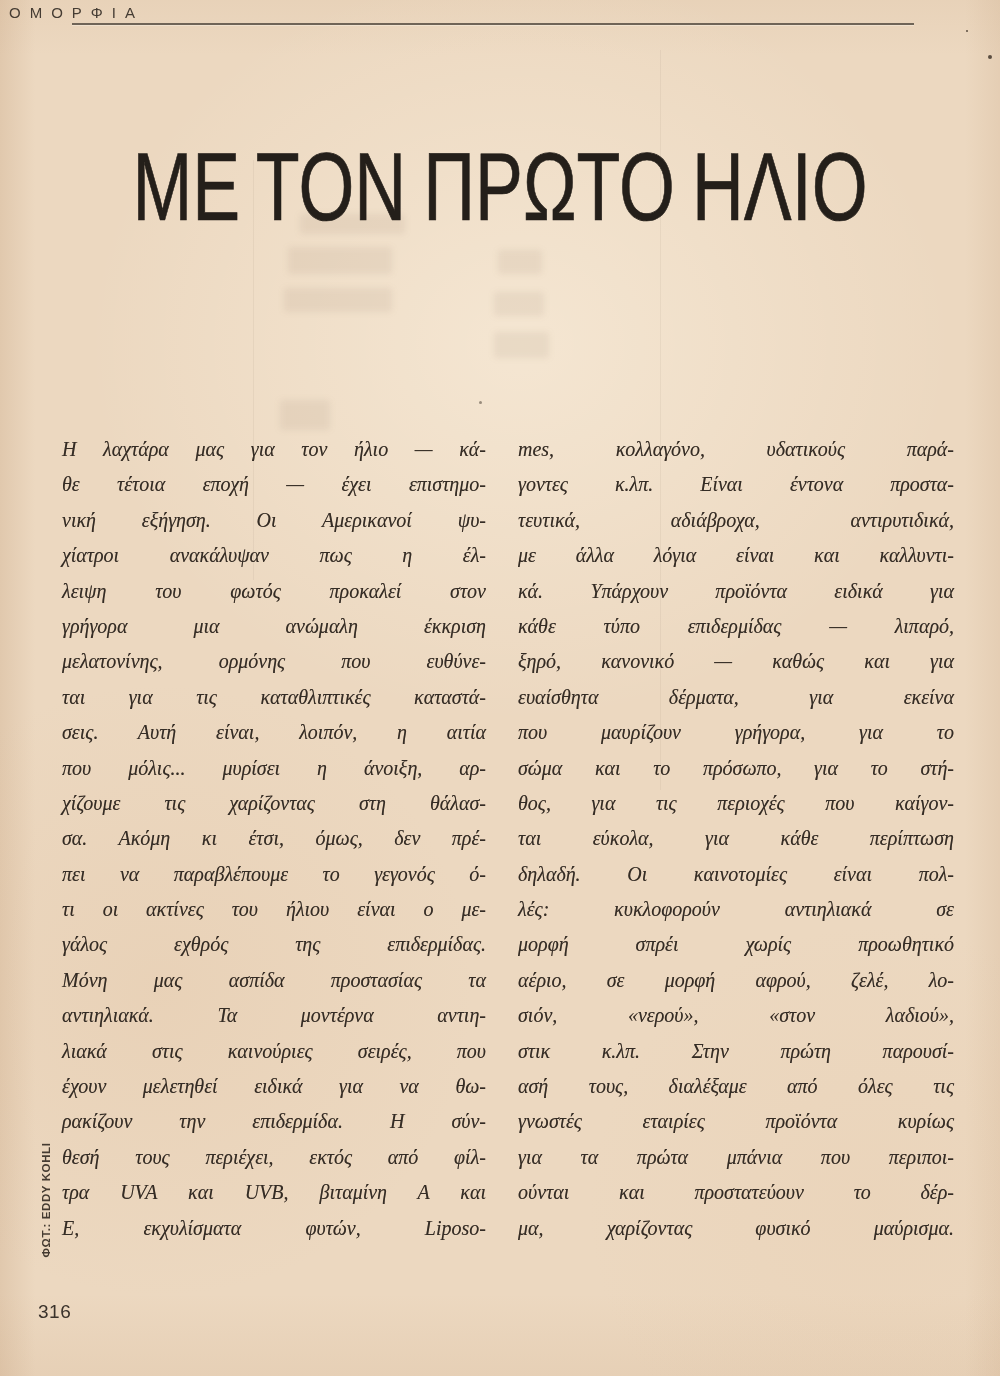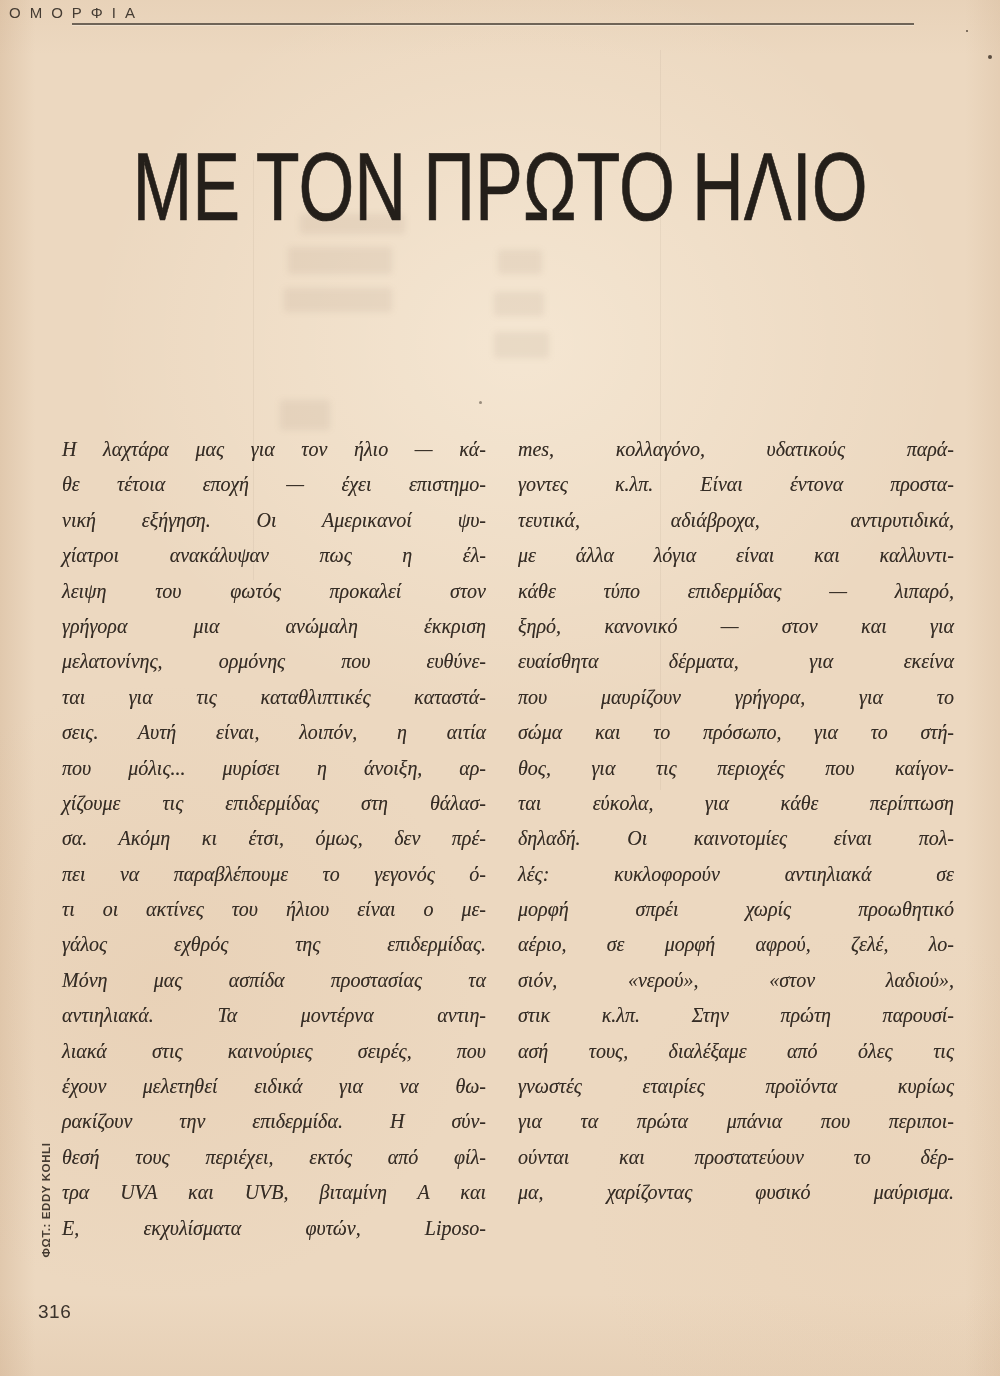--- a/index.html
+++ b/index.html
@@ -132,41 +132,42 @@
       <div class="line">Η λαχτάρα μας για τον ήλιο — κά-</div>
       <div class="line">θε τέτοια εποχή — έχει επιστημο-</div>
       <div class="line">νική εξήγηση. Οι Αμερικανοί ψυ-</div>
       <div class="line">χίατροι ανακάλυψαν πως η έλ-</div>
       <div class="line">λειψη του φωτός προκαλεί στον</div>
       <div class="line">γρήγορα μια ανώμαλη έκκριση</div>
       <div class="line">μελατονίνης, ορμόνης που ευθύνε-</div>
       <div class="line">ται για τις καταθλιπτικές καταστά-</div>
       <div class="line">σεις. Αυτή είναι, λοιπόν, η αιτία</div>
       <div class="line">που μόλις... μυρίσει η άνοιξη, αρ-</div>
-      <div class="line">χίζουμε τις επιδερμίδας στη θάλασ-</div>
+      <div class="line">χίζουμε τις χαρίζοντας στη θάλασ-</div>
       <div class="line">σα. Ακόμη κι έτσι, όμως, δεν πρέ-</div>
       <div class="line">πει να παραβλέπουμε το γεγονός ό-</div>
       <div class="line">τι οι ακτίνες του ήλιου είναι ο με-</div>
       <div class="line">γάλος εχθρός της επιδερμίδας.</div>
       <div class="line">Μόνη μας ασπίδα προστασίας τα</div>
       <div class="line">αντιηλιακά. Τα μοντέρνα αντιη-</div>
       <div class="line">λιακά στις καινούριες σειρές, που</div>
       <div class="line">έχουν μελετηθεί ειδικά για να θω-</div>
       <div class="line">ρακίζουν την επιδερμίδα. Η σύν-</div>
       <div class="line">θεσή τους περιέχει, εκτός από φίλ-</div>
       <div class="line">τρα UVA και UVB, βιταμίνη Α και</div>
       <div class="line">Ε, εκχυλίσματα φυτών, Liposo-</div>
     </div>
   <div class="col col-right">
       <div class="line">mes, κολλαγόνο, υδατικούς παρά-</div>
       <div class="line">γοντες κ.λπ. Είναι έντονα προστα-</div>
       <div class="line">τευτικά, αδιάβροχα, αντιρυτιδικά,</div>
       <div class="line">με άλλα λόγια είναι και καλλυντι-</div>
+      <div class="line">κά. Υπάρχουν προϊόντα ειδικά για</div>
       <div class="line">κάθε τύπο επιδερμίδας — λιπαρό,</div>
-      <div class="line">ξηρό, κανονικό — στον και για</div>
+      <div class="line">ξηρό, κανονικό — καθώς και για</div>
       <div class="line">ευαίσθητα δέρματα, για εκείνα</div>
       <div class="line">που μαυρίζουν γρήγορα, για το</div>
       <div class="line">σώμα και το πρόσωπο, για το στή-</div>
       <div class="line">θος, για τις περιοχές που καίγον-</div>
       <div class="line">ται εύκολα, για κάθε περίπτωση</div>
       <div class="line">δηλαδή. Οι καινοτομίες είναι πολ-</div>
       <div class="line">λές: κυκλοφορούν αντιηλιακά σε</div>
       <div class="line">μορφή σπρέι χωρίς προωθητικό</div>
       <div class="line">αέριο, σε μορφή αφρού, ζελέ, λο-</div>
       <div class="line">σιόν, «νερού», «στον λαδιού»,</div>

